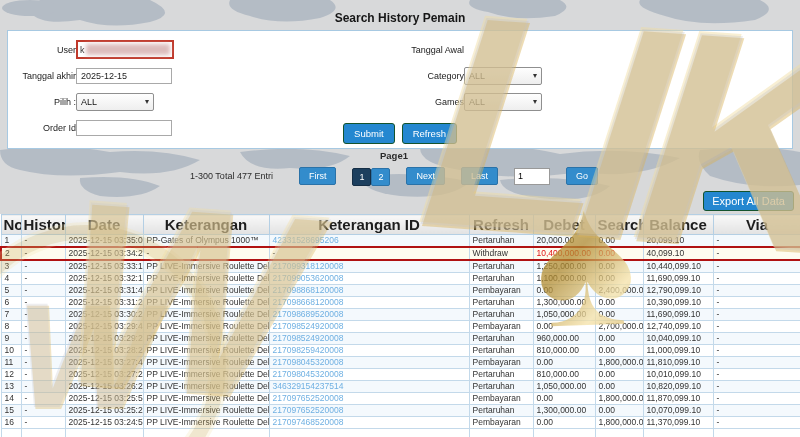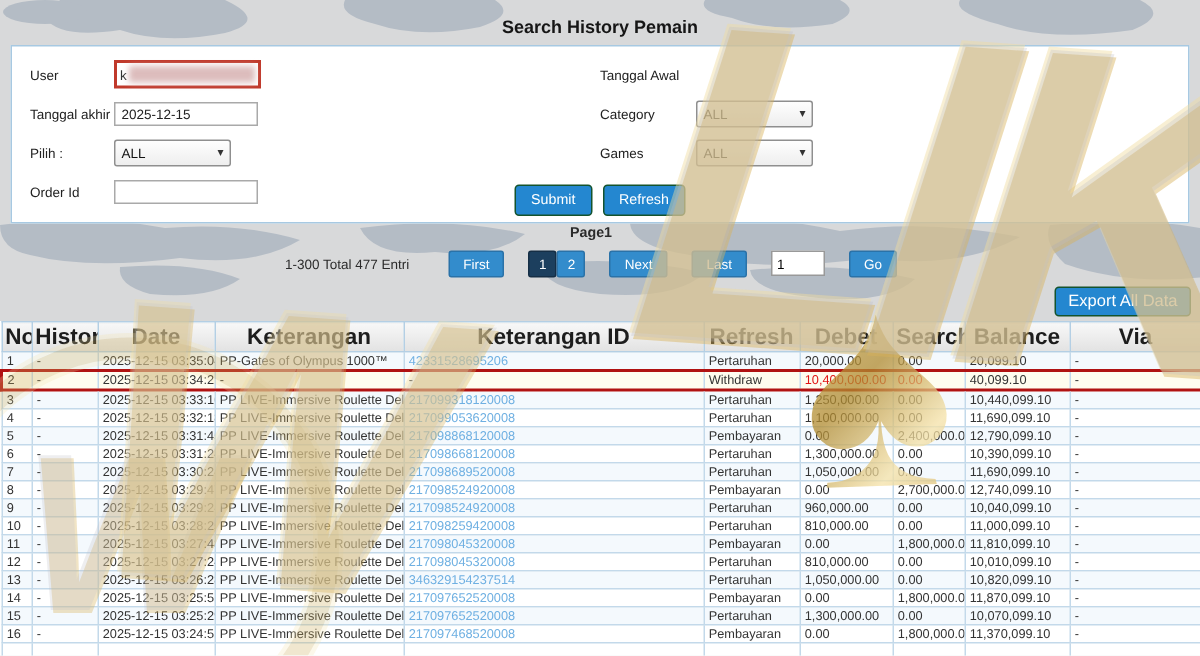--- a/index.html
+++ b/index.html
@@ -39,21 +39,21 @@
     position:absolute;left:50%;top:50%;transform:translate(-50%,-55%) skewX(-10deg);
     font-size:150px;font-weight:bold;color:rgba(195,195,200,0.28);
     text-shadow:2px 2px 0 rgba(214,178,90,0.35);
   }
   
   .title{position:absolute;top:11px;left:0;width:100%;text-align:center;
     font-size:12px;font-weight:bold;color:#161616;z-index:2;}
   
   .form-panel{position:absolute;left:7px;right:7px;top:30px;height:117px;
     background:#fff;border:1px solid #a7c9e2;z-index:2;}
-  .fcol{position:absolute;top:10px;}
+  .fcol{position:absolute;top:10px;text-align:right;}
   .fcol-left{left:12px;}
   .fcol-right{left:392px;}
   .frow{display:flex;align-items:center;height:17px;margin-bottom:9px;}
   .flabel{width:56px;font-size:9px;color:#222;flex:none;}
   .fcol-right .flabel{width:64px;}
   .finput{width:86px;height:14px;border:1px solid #a9a9a9;background:#fff;
     font-size:9px;color:#222;display:flex;align-items:center;padding:0 4px;}
   .user-box{width:90px;height:15px;border:2px solid #c0392b;background:#fff;
     display:flex;align-items:center;padding:0 2px;}
   .user-box .uval{font-size:9px;color:#333;}

